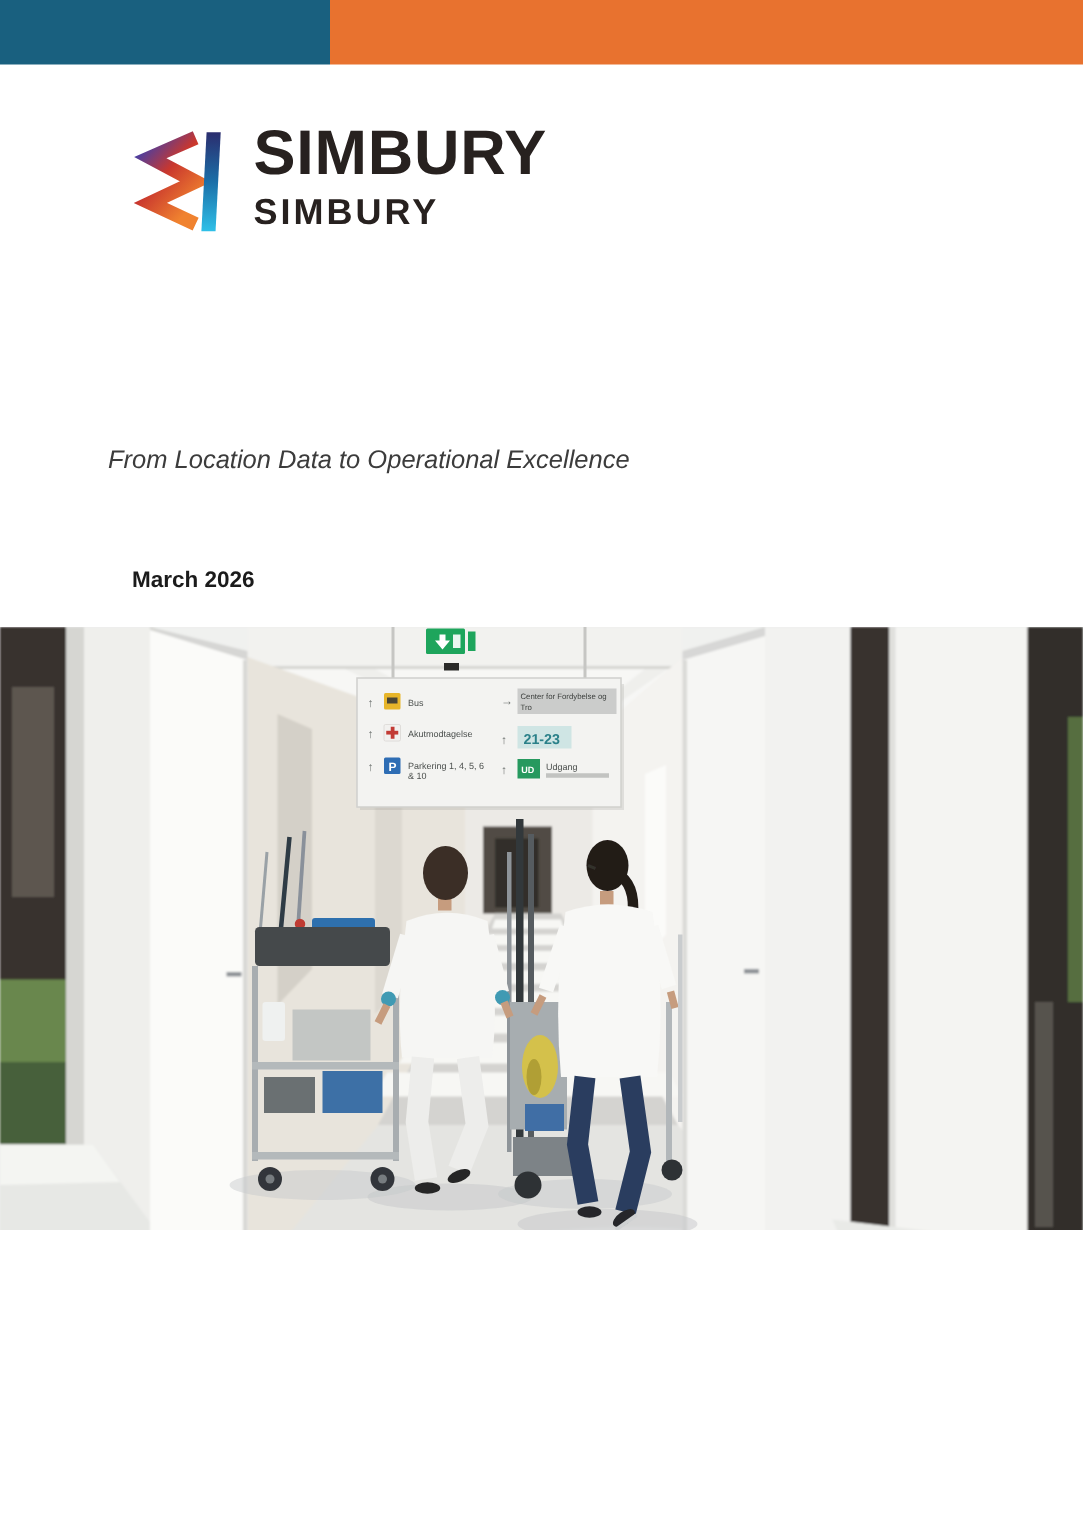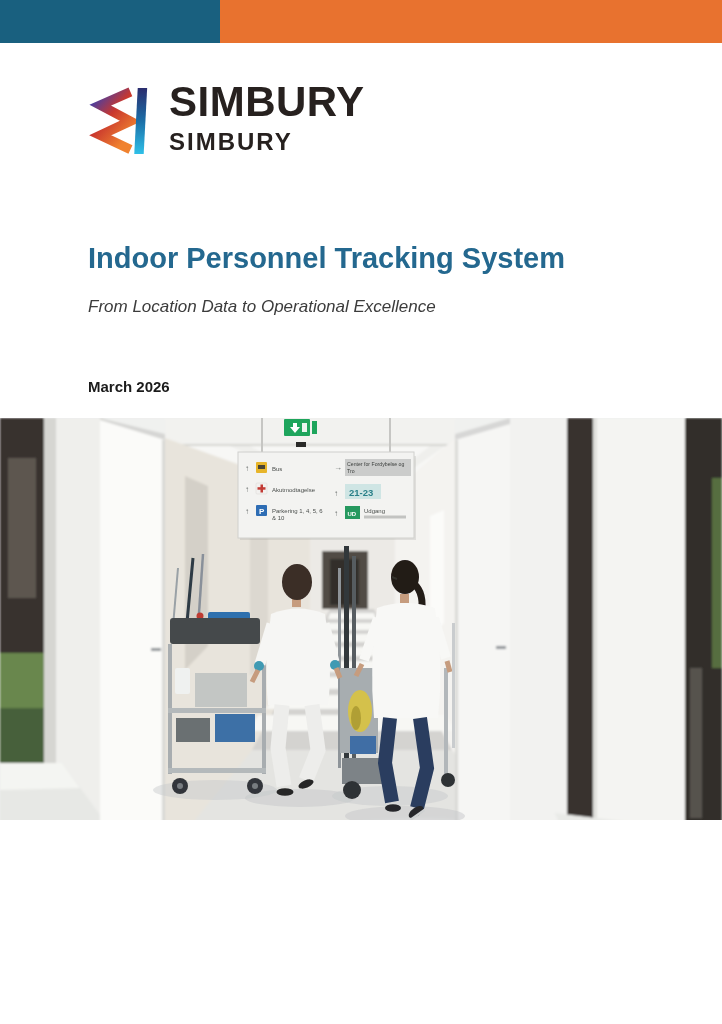--- a/index.html
+++ b/index.html
@@ -12,21 +12,21 @@
   .top-bar .teal{width:220px;height:100%;background:#19607F;}
   .top-bar .orange{flex:1;height:100%;background:#E8722F;}
   
   .logo{position:absolute;left:88px;top:83px;display:flex;align-items:flex-start;gap:15px;}
   .logo svg{display:block;}
   .logo-text{display:flex;flex-direction:column;margin-top:-2px;}
   .brand{font-size:42px;font-weight:bold;color:#27211F;letter-spacing:0.5px;line-height:1.0;}
   .subbrand{font-size:24px;font-weight:bold;color:#27211F;letter-spacing:2px;margin-top:5px;}
   
   .title{position:absolute;left:88px;top:242px;font-size:29px;font-weight:bold;color:#24688F;margin:0;}
-  .subtitle{position:absolute;left:88px;top:297px;font-size:17px;font-style:italic;color:#3C3C3C;margin:0;}
+  .subtitle{position:absolute;left:72px;top:297px;font-size:17px;font-style:italic;color:#3C3C3C;margin:0;}
   .date{position:absolute;left:88px;top:378px;font-size:15px;font-weight:bold;color:#1B1B1B;margin:0;}
   
   .photo{position:absolute;left:0;top:418px;width:722px;height:519px;overflow:hidden;background:#eceded;}
   .photo svg{display:block;}
   
   .bottom-bar{position:absolute;top:977px;left:0;width:722px;height:47px;display:flex;}
   .bottom-bar .orange{width:527px;height:100%;background:#E8722F;}
   .bottom-bar .teal{flex:1;height:100%;background:#19607F;}
 </style>
 </head>
@@ -55,21 +55,20 @@
       </defs>
       <polyline points="45,9 13,23 45,40 13,55 45,70" fill="none" stroke="url(#sgrad)" stroke-width="10"></polyline>
       <rect x="53" y="5" width="10" height="70" fill="url(#igrad)" transform="skewX(-3)"></rect>
     </svg>
     <div class="logo-text">
       <div class="brand">SIMBURY</div>
       <div class="subbrand">SIMBURY</div>
     </div>
   </div>
 
-  <h1 class="title">Indoor Personnel Tracking System</h1>
   <p class="subtitle">From Location Data to Operational Excellence</p>
   <p class="date">March 2026</p>
 
   <div class="photo">
     <svg width="722" height="519" viewBox="0 0 722 519">
       <defs>
         <filter id="blurScene" x="-3%" y="-3%" width="106%" height="106%">
             <feGaussianBlur stdDeviation="0.8"></feGaussianBlur>
           </filter>
         <filter id="blurSoft" x="-5%" y="-5%" width="110%" height="110%">

